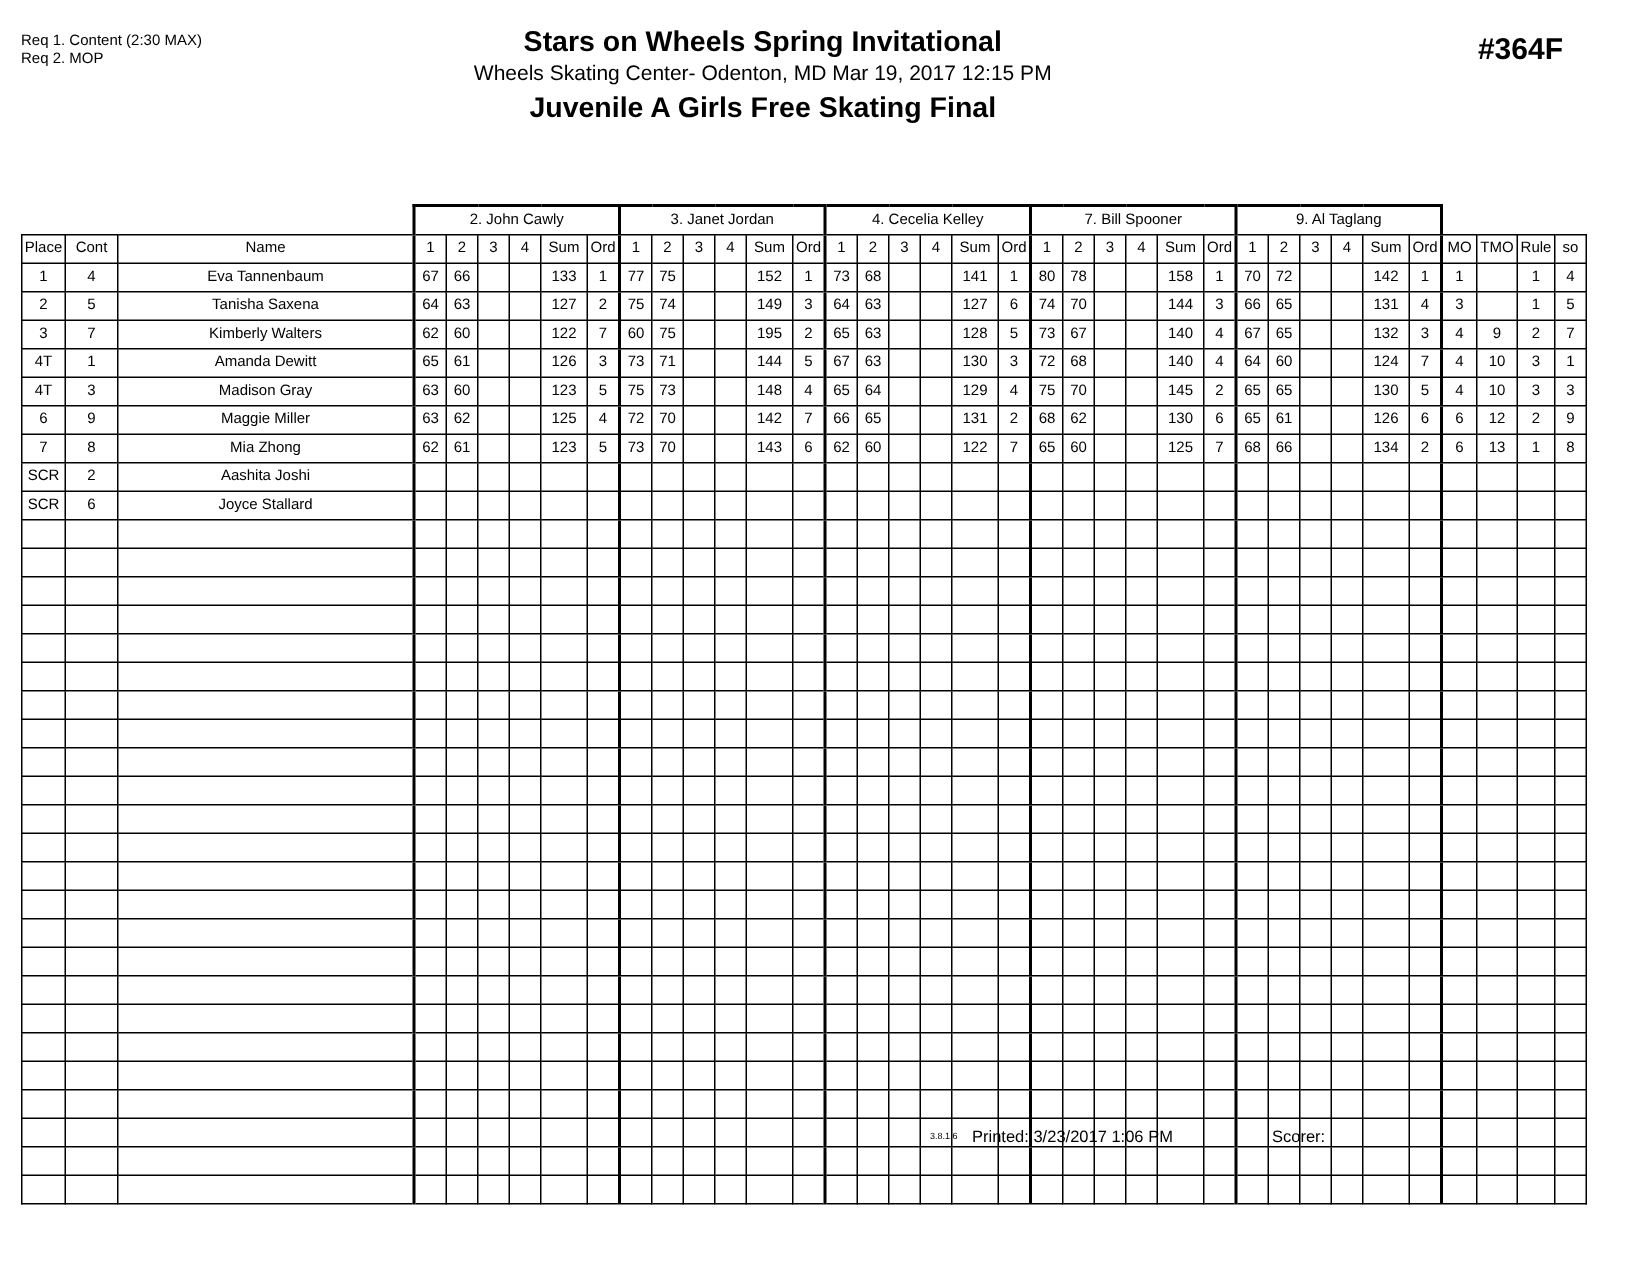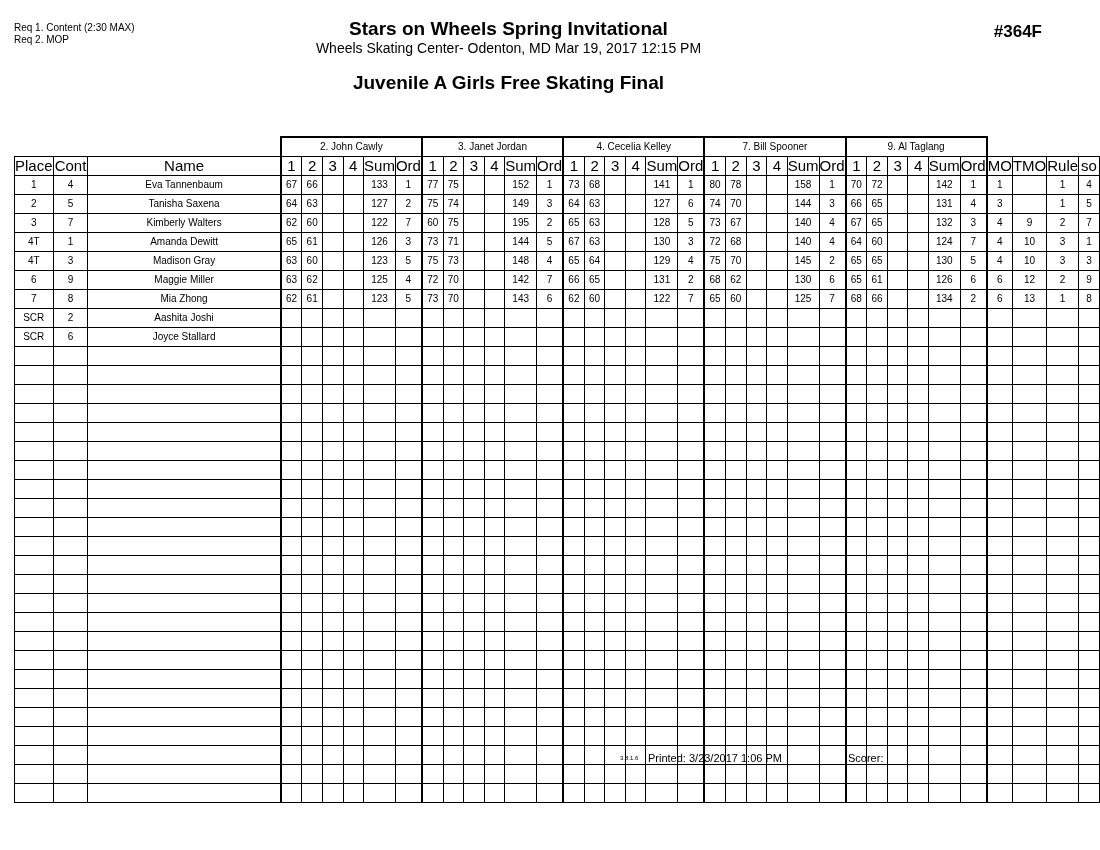--- a/index.html
+++ b/index.html
@@ -14,25 +14,25 @@
   .reqs{
     position:absolute;left:14px;top:22px;
     font-size:10px;line-height:12px;
     font-family:"Liberation Sans", sans-serif;
   }
   .header{
     position:absolute;left:0;top:18px;width:1017px;text-align:center;
   }
   .h-title{font-size:19px;font-weight:bold;letter-spacing:0px;}
   .h-venue{font-size:14px;margin-top:0;}
-  .h-event{font-size:19px;font-weight:bold;margin-top:16px;}
+  .h-event{font-size:19px;font-weight:bold;margin-top:6px;}
   .h-report{font-size:15px;margin-top:6px;}
   .evno{
     position:absolute;right:58px;top:22px;
-    font-size:17px;font-weight:bold;margin-left:44px;
+    font-size:20px;font-weight:bold;margin-left:44px;
   }
   
   .sheet{
     position:absolute;left:14px;top:136px;
     border-collapse:collapse;
     font-size:10px;
   }
   .sheet td,.sheet th{
     border:1px solid #000;
     padding:0;
@@ -61,21 +61,21 @@
   .colSum{width:30px;}
   .colOrd{width:20px;}
   .colMO{width:22px;}
   .colTMO{width:26px;}
   .colRule{width:24px;}
   .colSO{width:20px;}
   .thickL{border-left:2px solid #000 !important;}
   .thickR{border-right:2px solid #000 !important;}
   .topline{border-top:2px solid #000 !important;}
   .bold{font-weight:bold;}
-  .rowhdr td{font-size:15px;}
+  .rowhdr td{font-size:10px;}
   .footer{
     position:absolute;left:0;top:752px;width:1100px;
     font-size:11px;
   }
   .f-ver{position:absolute;left:620px;top:3px;font-size:6px;}
   .f-printed{position:absolute;left:648px;top:0px;font-size:11px;}
   .f-scorer{position:absolute;left:848px;top:0px;font-size:11px;}
 </style>
 </head>
 <body>

